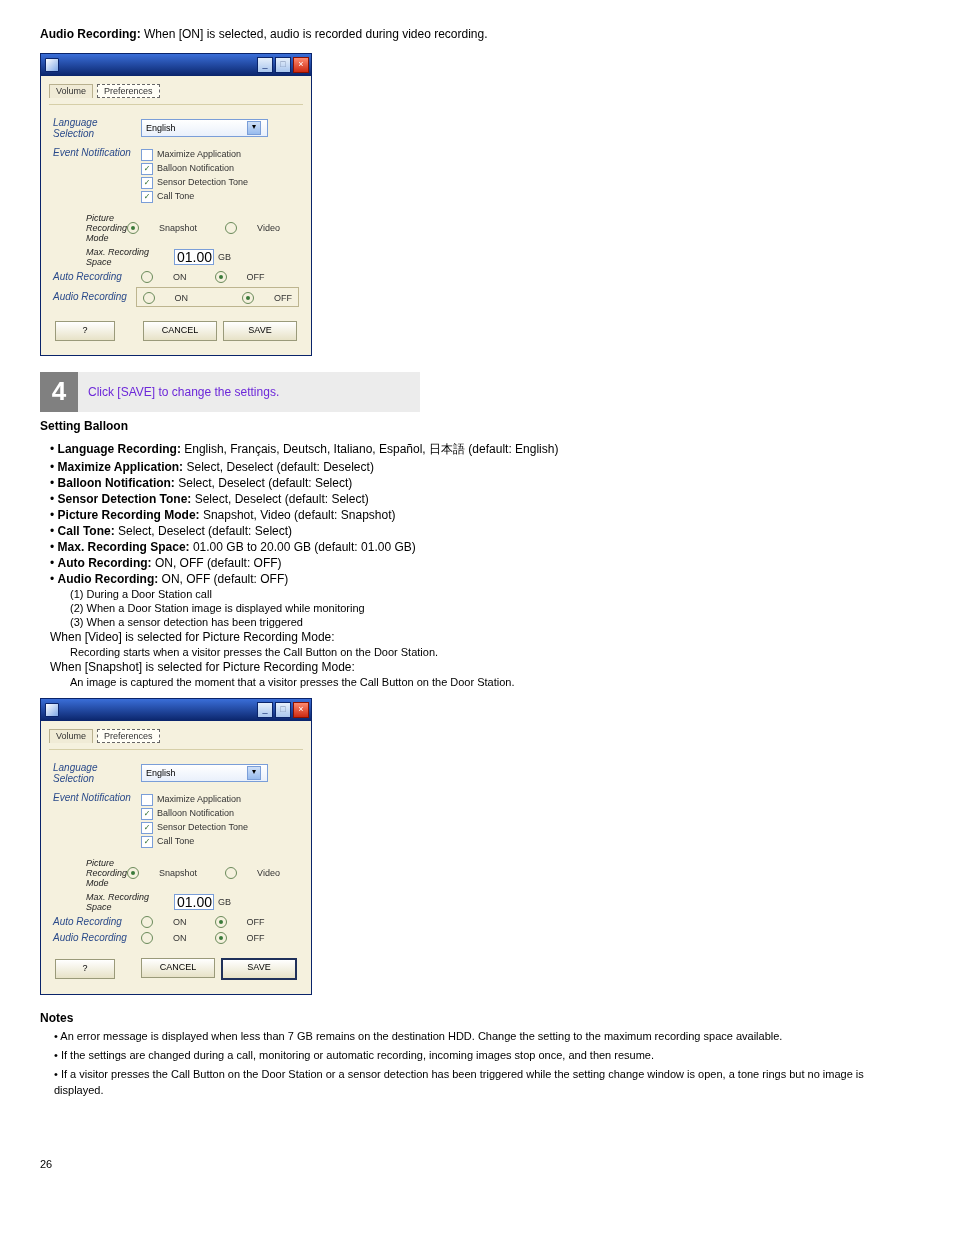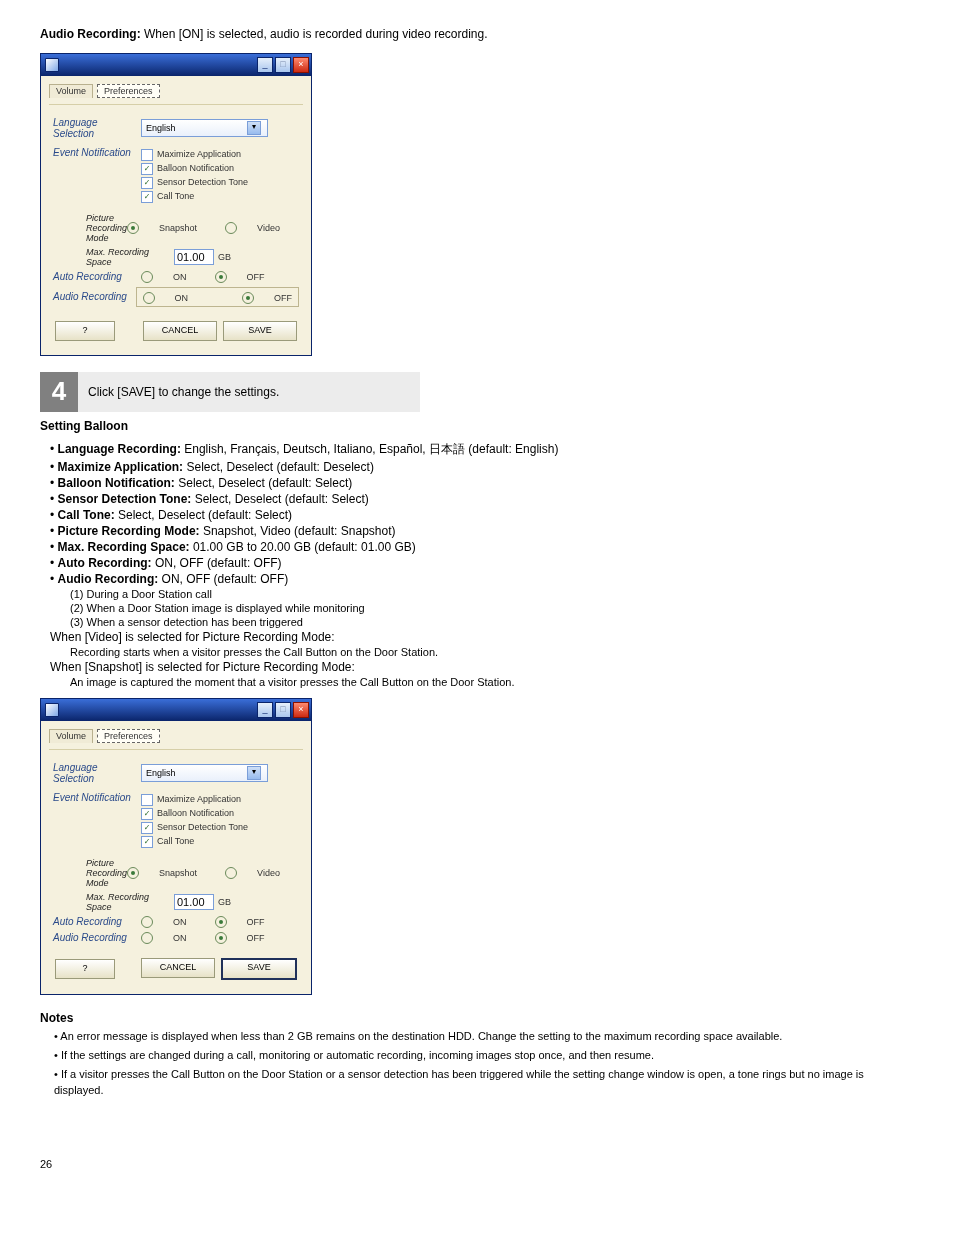--- a/index.html
+++ b/index.html
@@ -85,21 +85,21 @@
   .radiorow { display:flex; align-items:center; gap: 20px;}
   .radio {
     width:10px; height:10px; border:1px solid #6a8a5a; border-radius:50%;
     display:flex; align-items:center; justify-content:center;
   }
   .radio .dot { width:4px; height:4px; border-radius:50%; background:#3a7a3a;}
   .radio .dotoff { width:4px; height:4px; border-radius:50%; }
   .radiolabel { font-size:9px; color:#333; margin-right:28px;}
   .numbox {
     width:34px; height:14px; border:1px solid #7a9ed8; background:#fff;
-    font-size:11px; padding:0 2px; display:flex; align-items:center;
+    font-size:14px; padding:0 2px; display:flex; align-items:center;
   }
   .unit { font-size:9px; margin-left:4px; color:#333;}
   .groupbox {
     border:1px solid #bdb58f; padding:4px 6px 2px 6px; display:flex; gap:36px;
   }
   .footer {
     display:flex; justify-content:space-between; align-items:center;
     padding: 6px 6px 6px 6px;
     border-top: none;
   }
@@ -113,21 +113,21 @@
   .btn.highlight { border:2px solid #20315a; line-height:14px;}
   .stepbar {
     display:flex; align-items:stretch; width: 380px; height:40px;
     margin: 10px 0 2px 0;
   }
   .stepnum {
     width:38px; background:#808080; color:#fff; font-size:26px; font-weight:bold;
     display:flex; align-items:center; justify-content:center;
   }
   .steptext {
-    flex:1; background:#ececec; color:#000000; display:flex; align-items:center;
+    flex:1; background:#ececec; color:#6d28d9; display:flex; align-items:center;
     padding: 0 10px; font-size:12px;
   }
   .notes-title { font-size:12px; font-weight:bold; margin-top:10px; }
   .notes-list { font-size:11px; margin: 4px 0 4px 14px; line-height:1.4;}
   .page-num { margin-top: 60px; font-size:11px;}
 </style>
 </head>
 <body>
 
 <div class="doc-para">
@@ -245,22 +245,22 @@
   <div class="stepnum">4</div>
   <div class="steptext">Click [SAVE] to change the settings.</div>
 </div>
 
 <div class="doc-para bold">Setting Balloon</div>
 <div id="bullet-list">
     <div class="doc-list">• <span class="bold">Language Recording:</span> English, Français, Deutsch, Italiano, Español, 日本語 (default: English)</div>
     <div class="doc-list">• <span class="bold">Maximize Application:</span> Select, Deselect (default: Deselect)</div>
     <div class="doc-list">• <span class="bold">Balloon Notification:</span> Select, Deselect (default: Select)</div>
     <div class="doc-list">• <span class="bold">Sensor Detection Tone:</span> Select, Deselect (default: Select)</div>
+    <div class="doc-list">• <span class="bold">Picture Recording Mode:</span> Snapshot, Video (default: Snapshot)</div>
     <div class="doc-list">• <span class="bold">Call Tone:</span> Select, Deselect (default: Select)</div>
-    <div class="doc-list">• <span class="bold">Picture Recording Mode:</span> Snapshot, Video (default: Snapshot)</div>
     <div class="doc-list">• <span class="bold">Max. Recording Space:</span> 01.00 GB to 20.00 GB (default: 01.00 GB)</div>
     <div class="doc-list">• <span class="bold">Auto Recording:</span> ON, OFF (default: OFF)</div>
     <div class="doc-list">• <span class="bold">Audio Recording:</span> ON, OFF (default: OFF)</div>
   </div>
 <div class="small-list">(1) During a Door Station call</div>
 <div class="small-list">(2) When a Door Station image is displayed while monitoring</div>
 <div class="small-list">(3) When a sensor detection has been triggered</div>
 <div class="doc-list">When [Video] is selected for Picture Recording Mode:</div>
 <div class="small-list">Recording starts when a visitor presses the Call Button on the Door Station.</div>
 <div class="doc-list">When [Snapshot] is selected for Picture Recording Mode:</div>
@@ -364,17 +364,17 @@
       <div class="btn small">?</div>
       <div style="display:flex; gap:6px;">
         <div class="btn">CANCEL</div>
         <div class="btn highlight">SAVE</div>
       </div>
     </div>
   </div>
 </div>
 
 <div class="notes-title">Notes</div>
-<div class="notes-list">• <span>An error message is displayed when less than 2 GB remains on the destination HDD. Change the setting to the maximum recording space available.</span></div>
+<div class="notes-list">• <span>An error message is displayed when less than 7 GB remains on the destination HDD. Change the setting to the maximum recording space available.</span></div>
 <div class="notes-list">• <span>If the settings are changed during a call, monitoring or automatic recording, incoming images stop once, and then resume.</span></div>
 <div class="notes-list">• <span>If a visitor presses the Call Button on the Door Station or a sensor detection has been triggered while the setting change window is open, a tone rings but no image is displayed.</span></div>
 
 <div class="page-num">26</div>
 
 </body></html>

